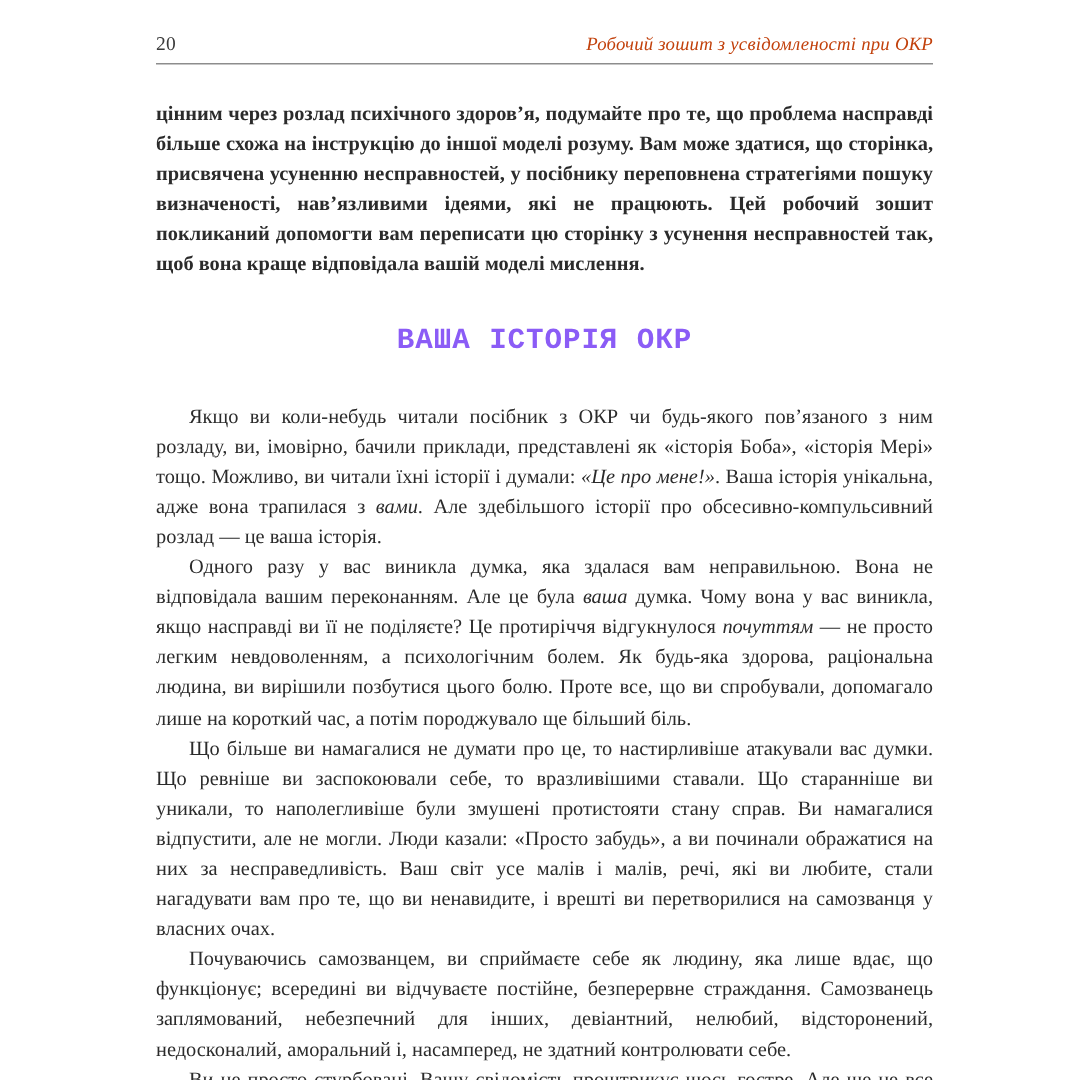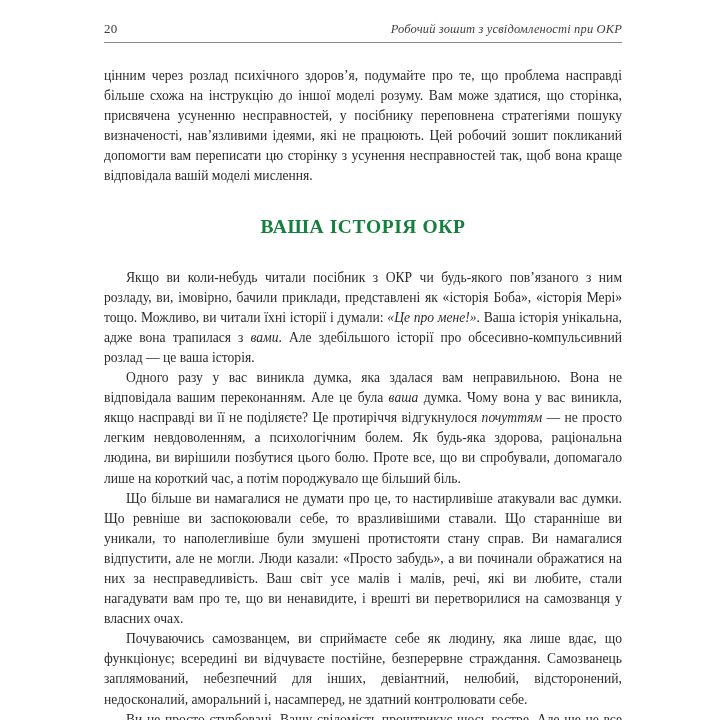--- a/index.html
+++ b/index.html
@@ -38,21 +38,21 @@
   .folio {
     font-family: "Liberation Serif", "DejaVu Serif", serif;
     font-size: 13px;
     color: #3a3a3a;
     letter-spacing: 0.2px;
   }
   .head-title {
     font-family: "Liberation Serif", "DejaVu Serif", serif;
     font-style: italic;
     font-size: 12.5px;
-    color: #404040;
+    color: #c2410c;
     letter-spacing: 0.15px;
     white-space: nowrap;
   }
   .head-rule {
     position: absolute;
     top: 42px;
     left: 104px;
     width: 518px;
     height: 1px;
     background: #8d8d8d;
@@ -71,35 +71,36 @@
     font-size: 13.6px;
     line-height: 20.1px;
     text-align: justify;
     text-justify: inter-word;
     color: #2b2b2b;
     text-indent: 22px;
     hyphens: manual;
   }
   p.body-par.no-indent {
     text-indent: 0;
+    font-weight: bold;
   }
   p.body-par em {
     font-style: italic;
     font-family: Liberation Serif, serif;
   }
 
   
   .section-heading {
     margin: 0;
     padding: 0;
-    font-family: Liberation Serif, serif;
+    font-family: Liberation Mono, monospace;
     font-weight: bold;
     font-size: 19.5px;
     letter-spacing: 0.6px;
-    color: #15803d;
+    color: #8b5cf6;
     text-align: center;
     text-indent: 0;
   }
   .heading-block {
     margin-top: 29px;
     margin-bottom: 30px;
   }
 </style>
 </head>
 <body>

